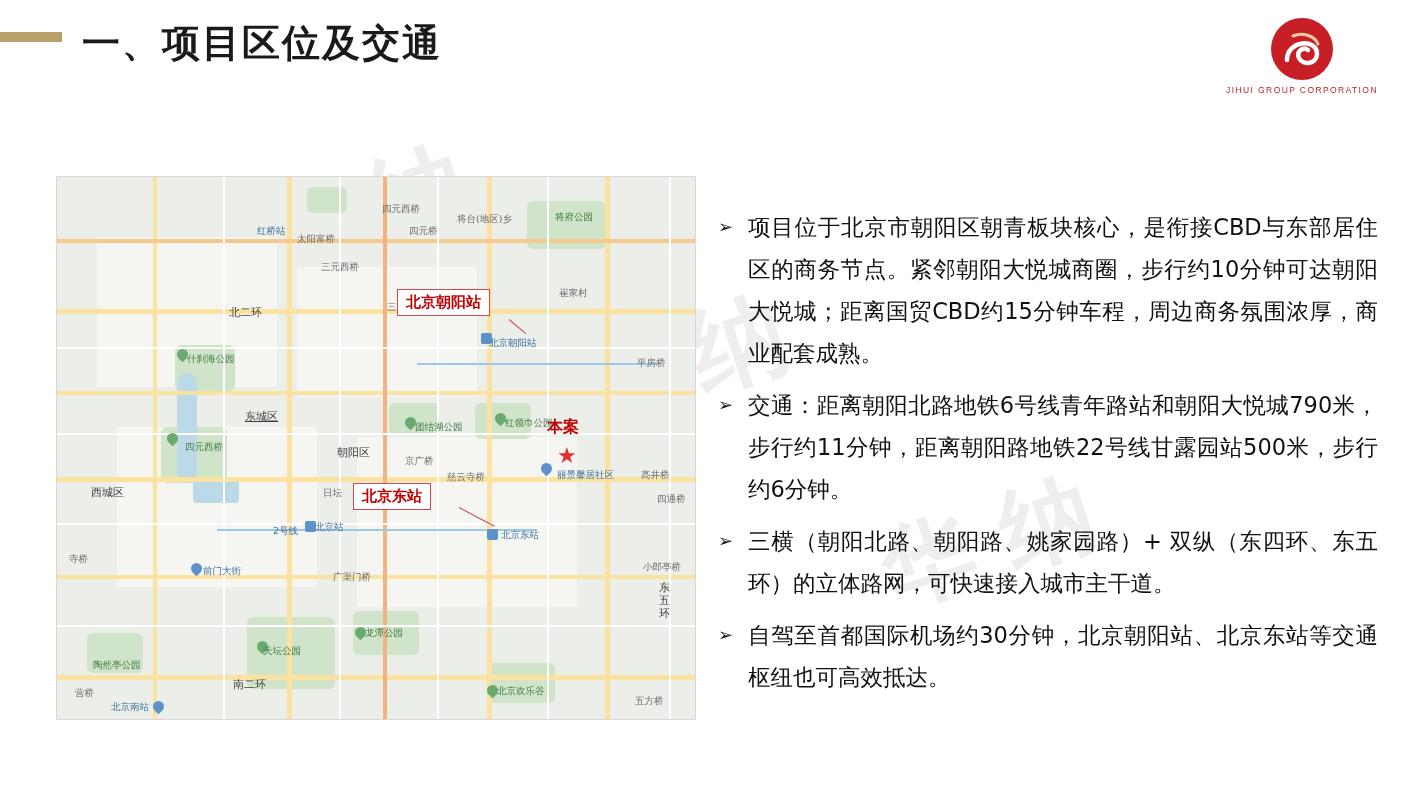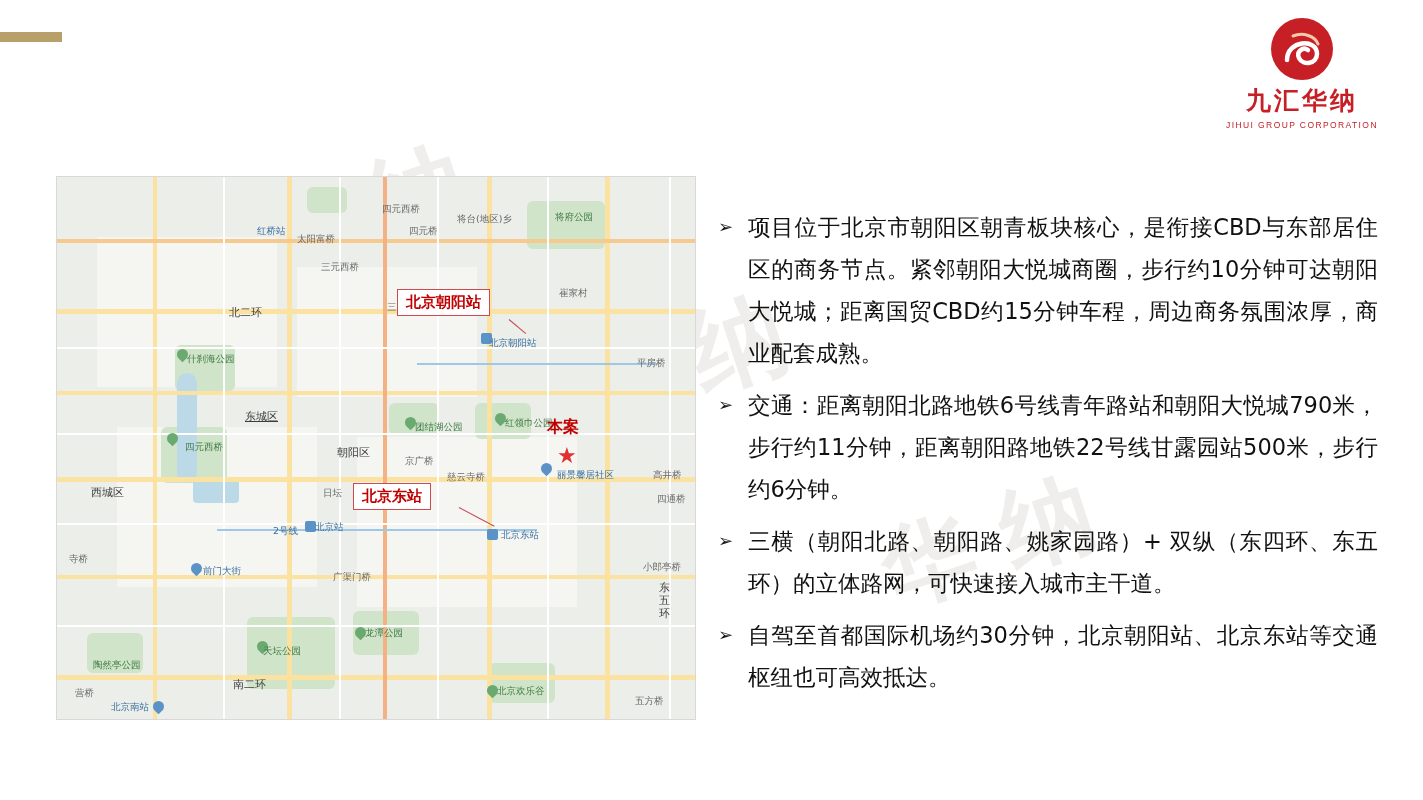--- a/index.html
+++ b/index.html
@@ -225,31 +225,31 @@
     color: #111111;
     text-align: justify;
     font-family: "DejaVu Sans", "Liberation Sans", sans-serif;
   }
 </style>
 </head>
 <body>
 
 <div class="slide-header">
   <div class="header-bar"></div>
+  <div class="header-title">一、项目区位及交通</div>
 </div>
 
 <div class="logo-wrap">
   <div class="logo-mark">
     <svg width="66" height="66" viewBox="0 0 66 66">
       <circle cx="33" cy="33" r="31" fill="#c62026"></circle>
       <path d="M18 44 C18 24, 48 22, 48 38 C48 48, 34 50, 30 42 C27 36, 34 30, 39 34" fill="none" stroke="#ffffff" stroke-width="4.5" stroke-linecap="round"></path>
       <path d="M24 20 C34 16, 46 20, 49 28" fill="none" stroke="#f6c9a8" stroke-width="3" stroke-linecap="round"></path>
     </svg>
   </div>
-  <div class="logo-name">九汇华纳</div>
   <div class="logo-sub">JIHUI GROUP CORPORATION</div>
 </div>
 
 <div class="watermark wm1">纳</div>
 <div class="watermark wm2">纳</div>
 <div class="watermark wm3">华 纳</div>
 
 <div class="map-panel">
   <div class="map-bg"></div>
 
@@ -323,21 +323,21 @@
   <div class="maplabel blue-t" style="left:432px;top:160px;">北京朝阳站</div>
   <div class="maplabel" style="left:580px;top:180px;">平房桥</div>
   <div class="maplabel green-t" style="left:448px;top:240px;">红领巾公园</div>
   <div class="maplabel dark-t" style="left:188px;top:232px;text-decoration:underline;">东城区</div>
   <div class="maplabel green-t" style="left:358px;top:244px;">团结湖公园</div>
   <div class="maplabel green-t" style="left:128px;top:264px;">四元西桥</div>
   <div class="maplabel dark-t" style="left:280px;top:268px;">朝阳区</div>
   <div class="maplabel" style="left:348px;top:278px;">京广桥</div>
   <div class="maplabel dark-t" style="left:34px;top:308px;">西城区</div>
   <div class="maplabel" style="left:390px;top:294px;">慈云寺桥</div>
-  <div class="maplabel" style="left:596px;top:292px;text-align:center;">高井桥</div>
+  <div class="maplabel" style="left:584px;top:292px;text-align:center;">高井桥</div>
   <div class="maplabel" style="left:266px;top:310px;">日坛</div>
   <div class="maplabel" style="left:600px;top:316px;">四通桥</div>
   <div class="maplabel blue-t" style="left:500px;top:292px;">丽景馨居社区</div>
   <div class="maplabel blue-t" style="left:216px;top:348px;">2号线</div>
   <div class="maplabel blue-t" style="left:258px;top:344px;">北京站</div>
   <div class="maplabel blue-t" style="left:444px;top:352px;">北京东站</div>
   <div class="maplabel" style="left:12px;top:376px;">寺桥</div>
   <div class="maplabel blue-t" style="left:146px;top:388px;">前门大街</div>
   <div class="maplabel" style="left:276px;top:394px;">广渠门桥</div>
   <div class="maplabel" style="left:586px;top:384px;">小郎亭桥</div>

